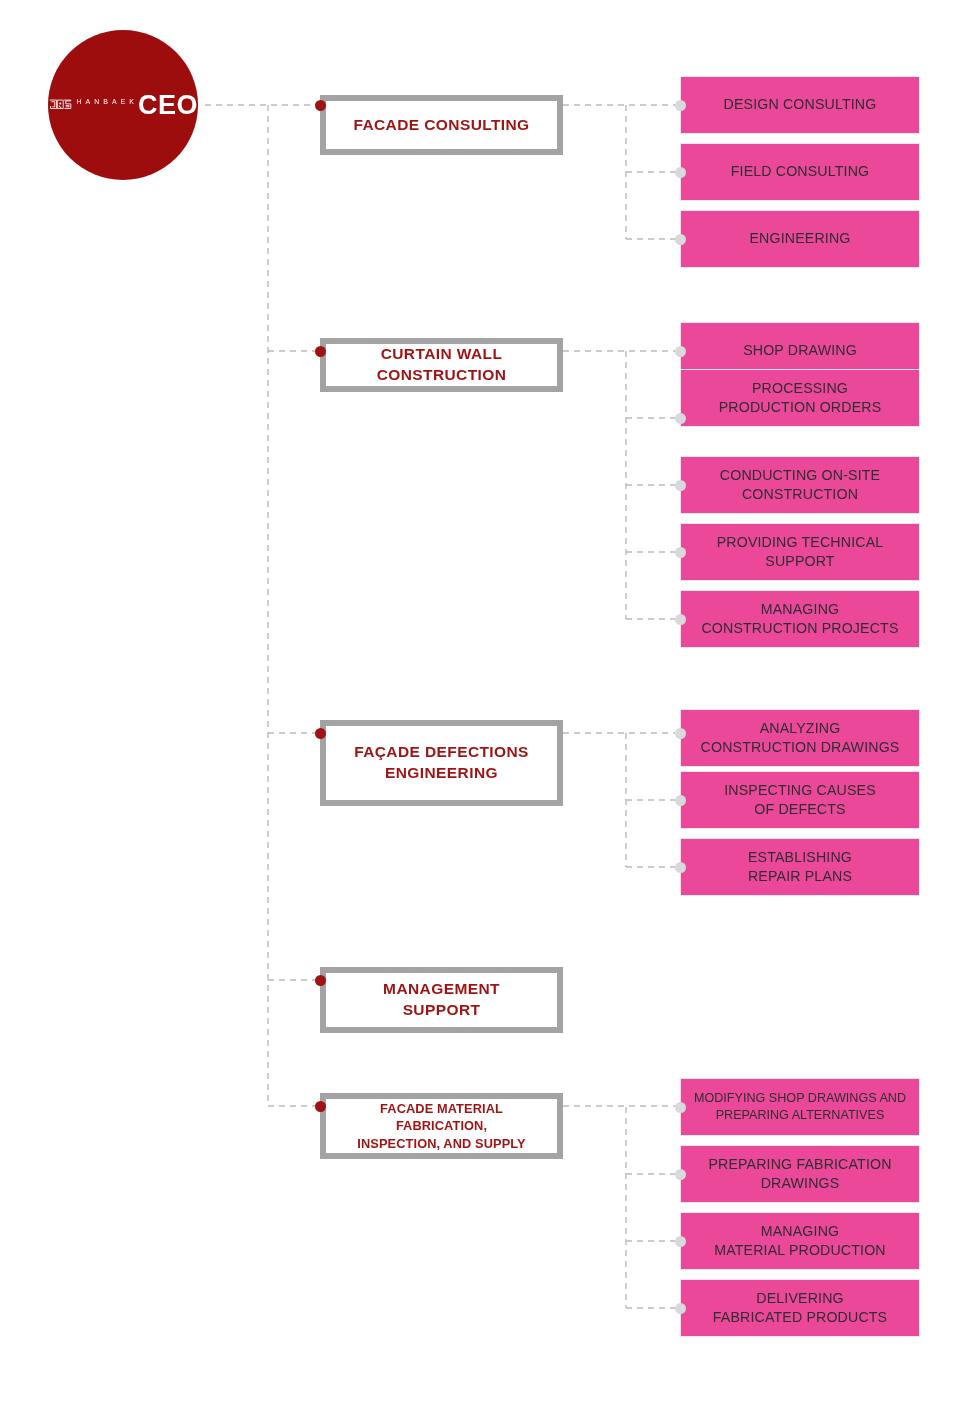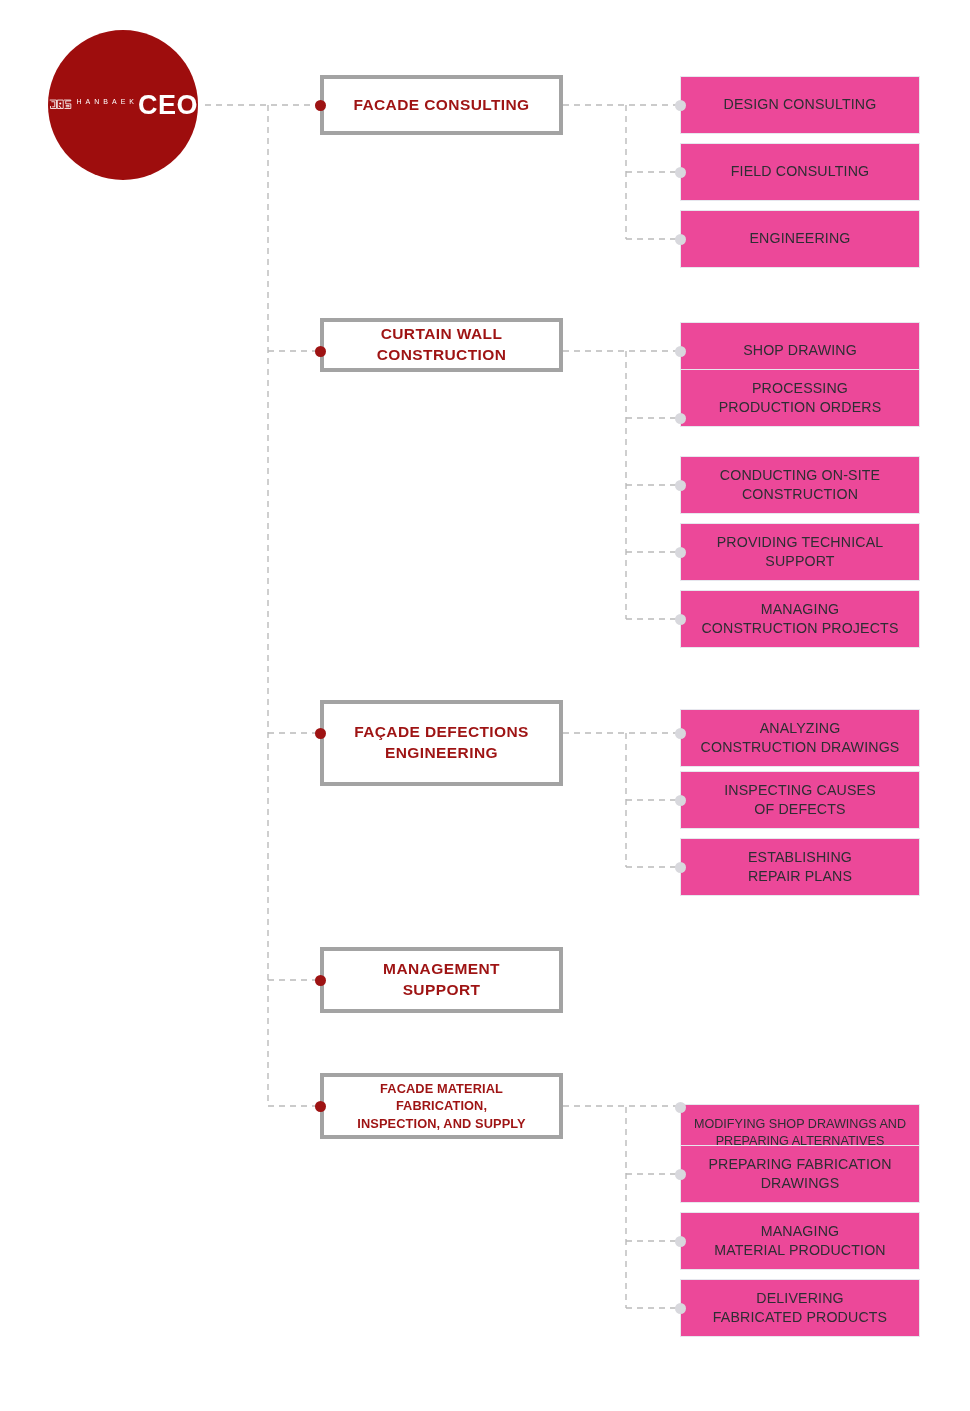--- a/index.html
+++ b/index.html
@@ -59,27 +59,28 @@
     font-weight: 700;
     letter-spacing: 0.5px;
     line-height: 1;
   }
 
   
   .dept-box {
     position: absolute;
     left: 320px;
     width: 243px;
-    border: 4px solid #a3a3a3;
+    border: 6px solid #a3a3a3;
     background: #ffffff;
     box-sizing: border-box;
     display: flex;
     align-items: center;
     justify-content: center;
     text-align: center;
+    margin-top: 20px;
   }
   .dept-label {
     color: #9e1313;
     font-weight: 700;
     font-size: 15.5px;
     letter-spacing: 0.4px;
     line-height: 1.35;
     padding: 0 10px;
   }
   .dept-label.small {
@@ -236,21 +237,21 @@
     </div>
     <div class="task-dot" style="left: 675px; top: 861.5px;"></div>
     <div class="dept-box" style="top: 947px; height: 66px;">
       <div class="dept-label">MANAGEMENT<br>SUPPORT</div>
     </div>
     <div class="dept-dot" style="left: 315px; top: 974.5px;"></div>
     <div class="dept-box" style="top: 1073px; height: 66px;">
       <div class="dept-label small">FACADE MATERIAL FABRICATION,<br>INSPECTION, AND SUPPLY</div>
     </div>
     <div class="dept-dot" style="left: 315px; top: 1100.5px;"></div>
-    <div class="task-box" style="top: 1104px;">
+    <div class="task-box" style="top: 1078px;">
       <div class="task-label tight">MODIFYING SHOP DRAWINGS AND<br>PREPARING ALTERNATIVES</div>
     </div>
     <div class="task-dot" style="left: 675px; top: 1101.5px;"></div>
     <div class="task-box" style="top: 1145px;">
       <div class="task-label">PREPARING FABRICATION<br>DRAWINGS</div>
     </div>
     <div class="task-dot" style="left: 675px; top: 1168.5px;"></div>
     <div class="task-box" style="top: 1212px;">
       <div class="task-label">MANAGING<br>MATERIAL PRODUCTION</div>
     </div>

